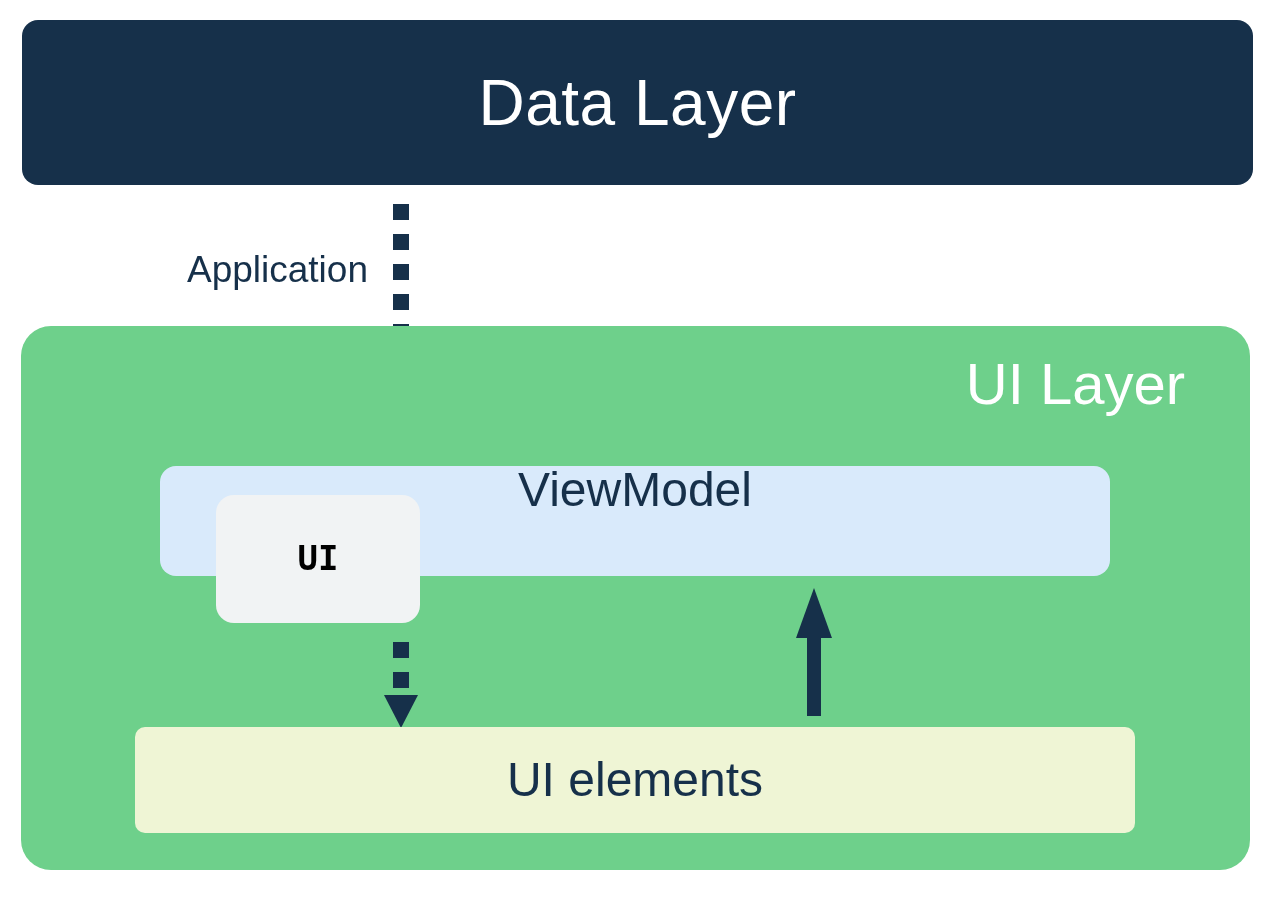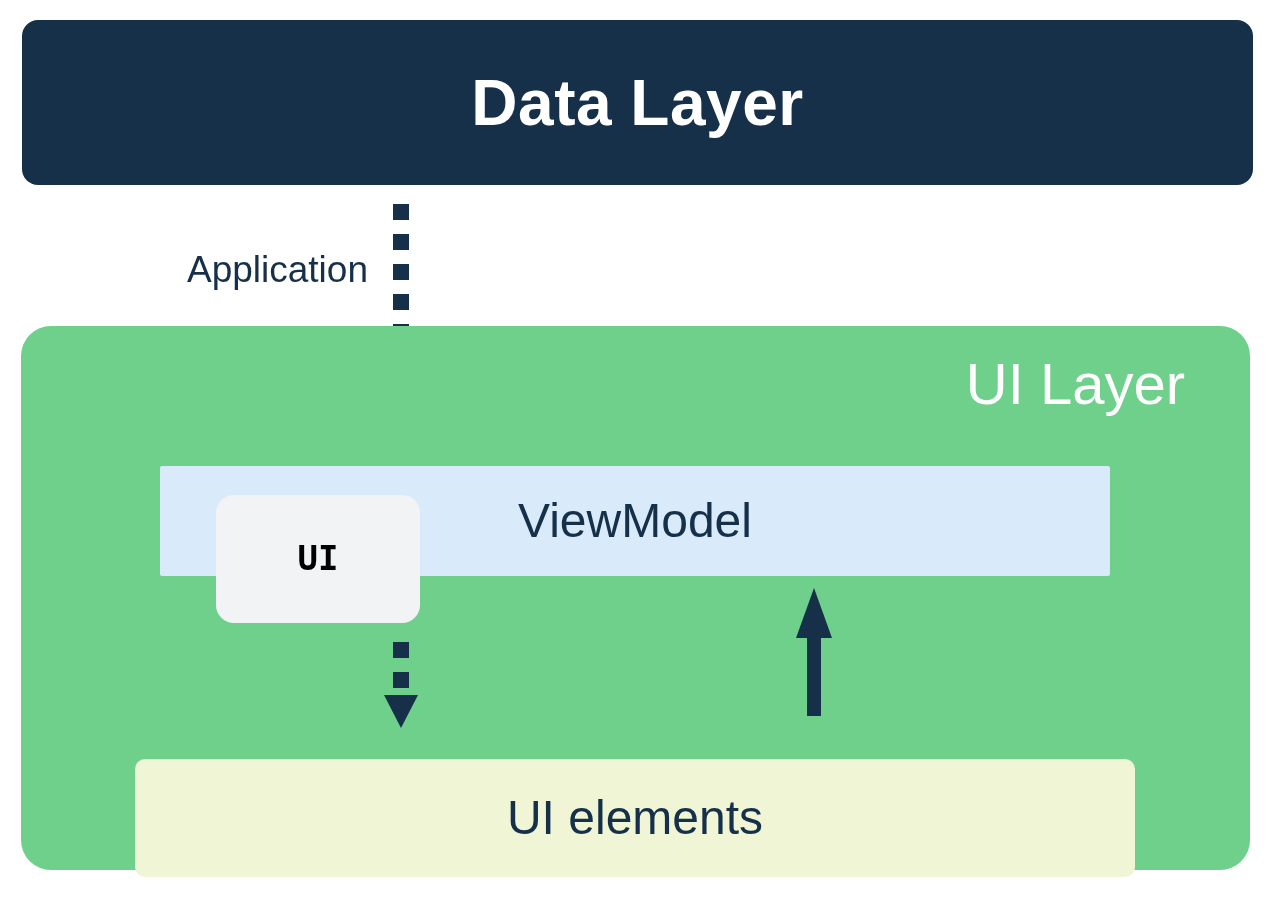--- a/index.html
+++ b/index.html
@@ -27,21 +27,21 @@
     height: 165px;
     background: #16304a;
     border-radius: 16px;
     display: flex;
     align-items: center;
     justify-content: center;
   }
   .data-layer-label {
     color: #ffffff;
     font-size: 64px;
-    font-weight: 700;
+    font-weight: 400;
     letter-spacing: 0.5px;
     line-height: 1;
   }
 
   
   .app-data-label {
     position: absolute;
     left: 110px;
     top: 205px;
     width: 258px;
@@ -73,23 +73,23 @@
   }
 
   
   .viewmodel-box {
     position: absolute;
     left: 160px;
     top: 466px;
     width: 950px;
     height: 110px;
     background: #d9eafb;
-    border-radius: 2px;
-    display: flex;
-    align-items: center;
+    border-radius: 16px;
+    display: flex;
+    align-items: flex-start;
     justify-content: center;
   }
   .viewmodel-label {
     color: #16304a;
     font-size: 48px;
     line-height: 1;
   }
 
   
   .ui-state-chip {
@@ -112,27 +112,26 @@
     color: #000000;
     line-height: 1.35;
   }
 
   
   .ui-elements-box {
     position: absolute;
     left: 135px;
     top: 727px;
     width: 1000px;
-    height: 118px;
+    height: 106px;
     background: #eff5d5;
     border-radius: 10px;
     display: flex;
     align-items: center;
     justify-content: center;
-    margin-top: 32px;
   }
   .ui-elements-label {
     color: #16304a;
     font-size: 48px;
     line-height: 1;
   }
 
   
   .arrow-svg {
     position: absolute;

